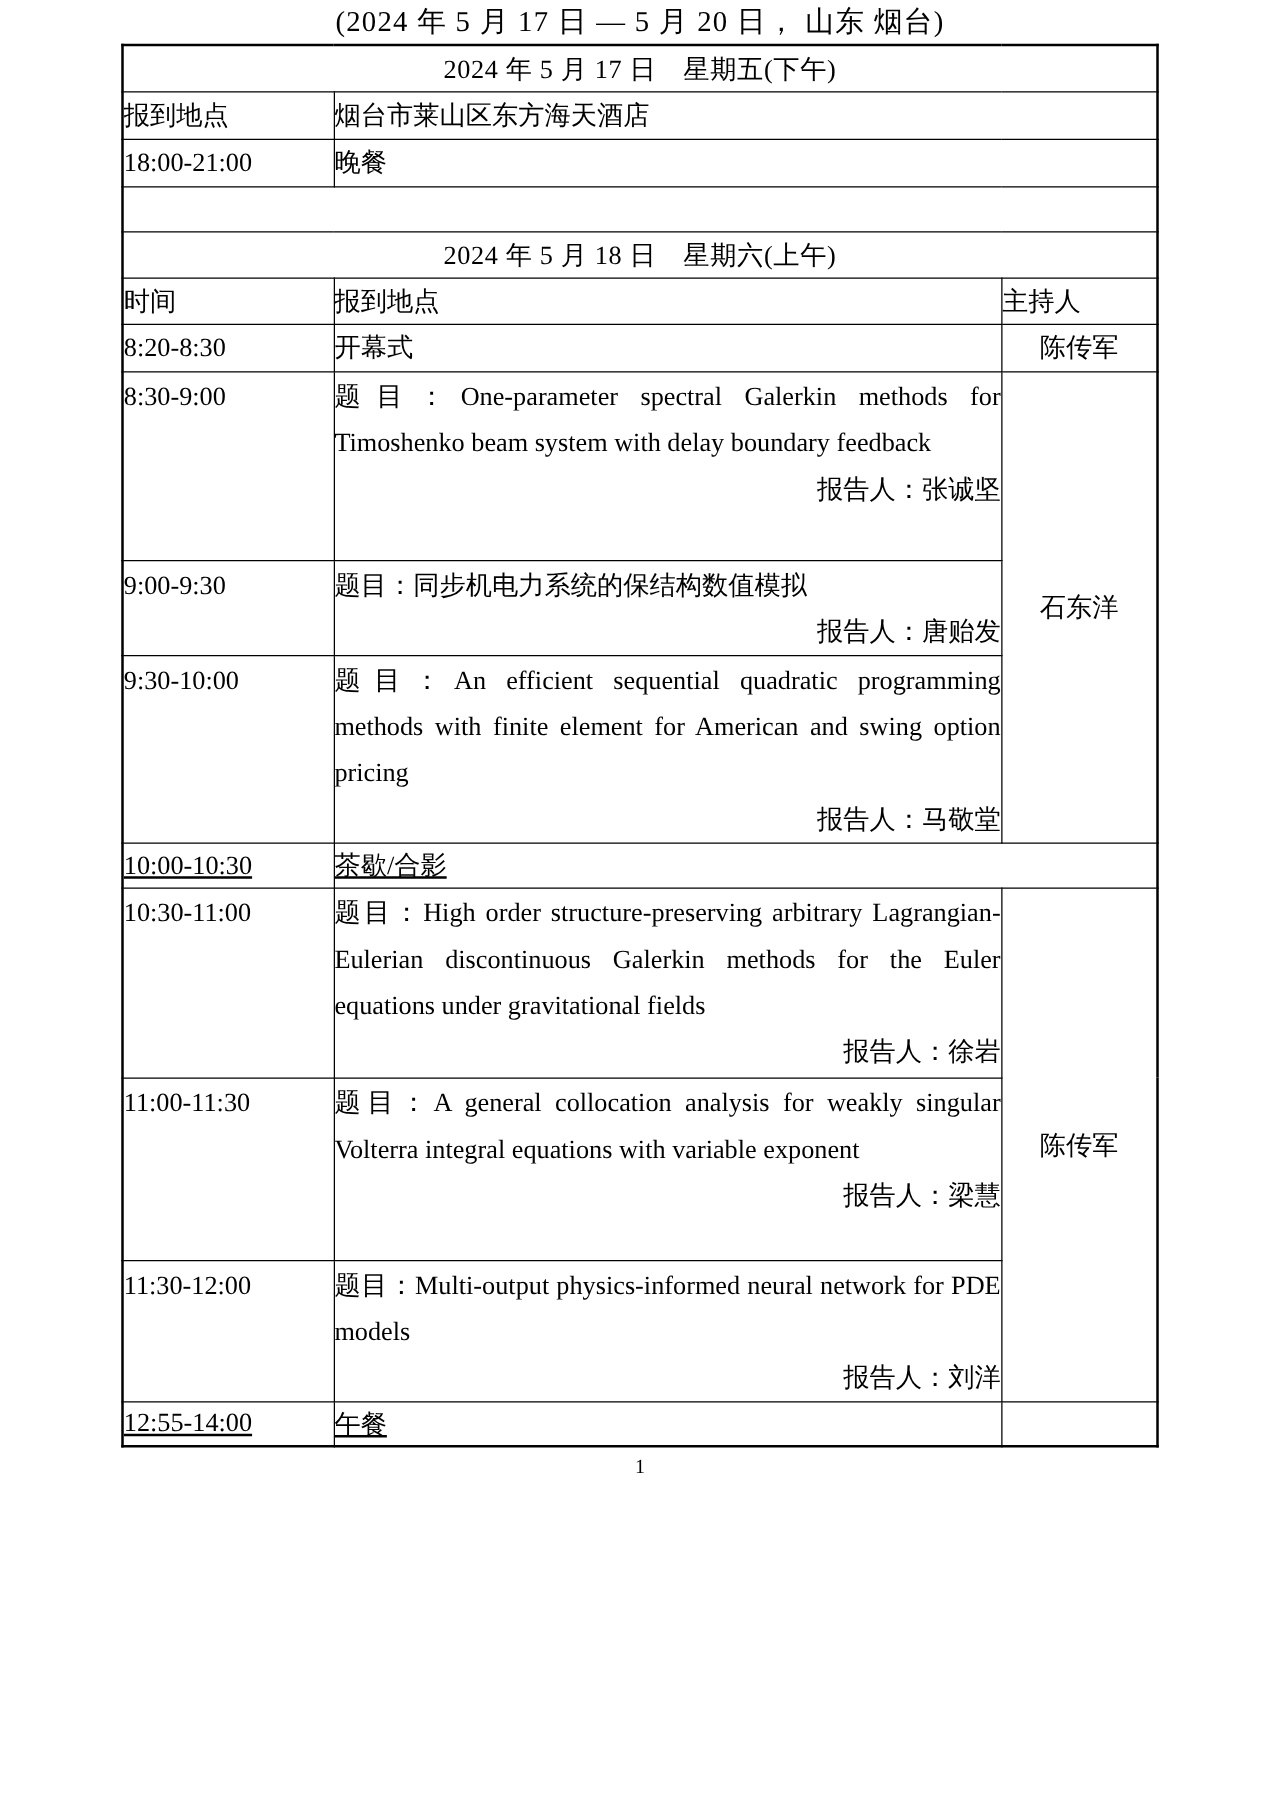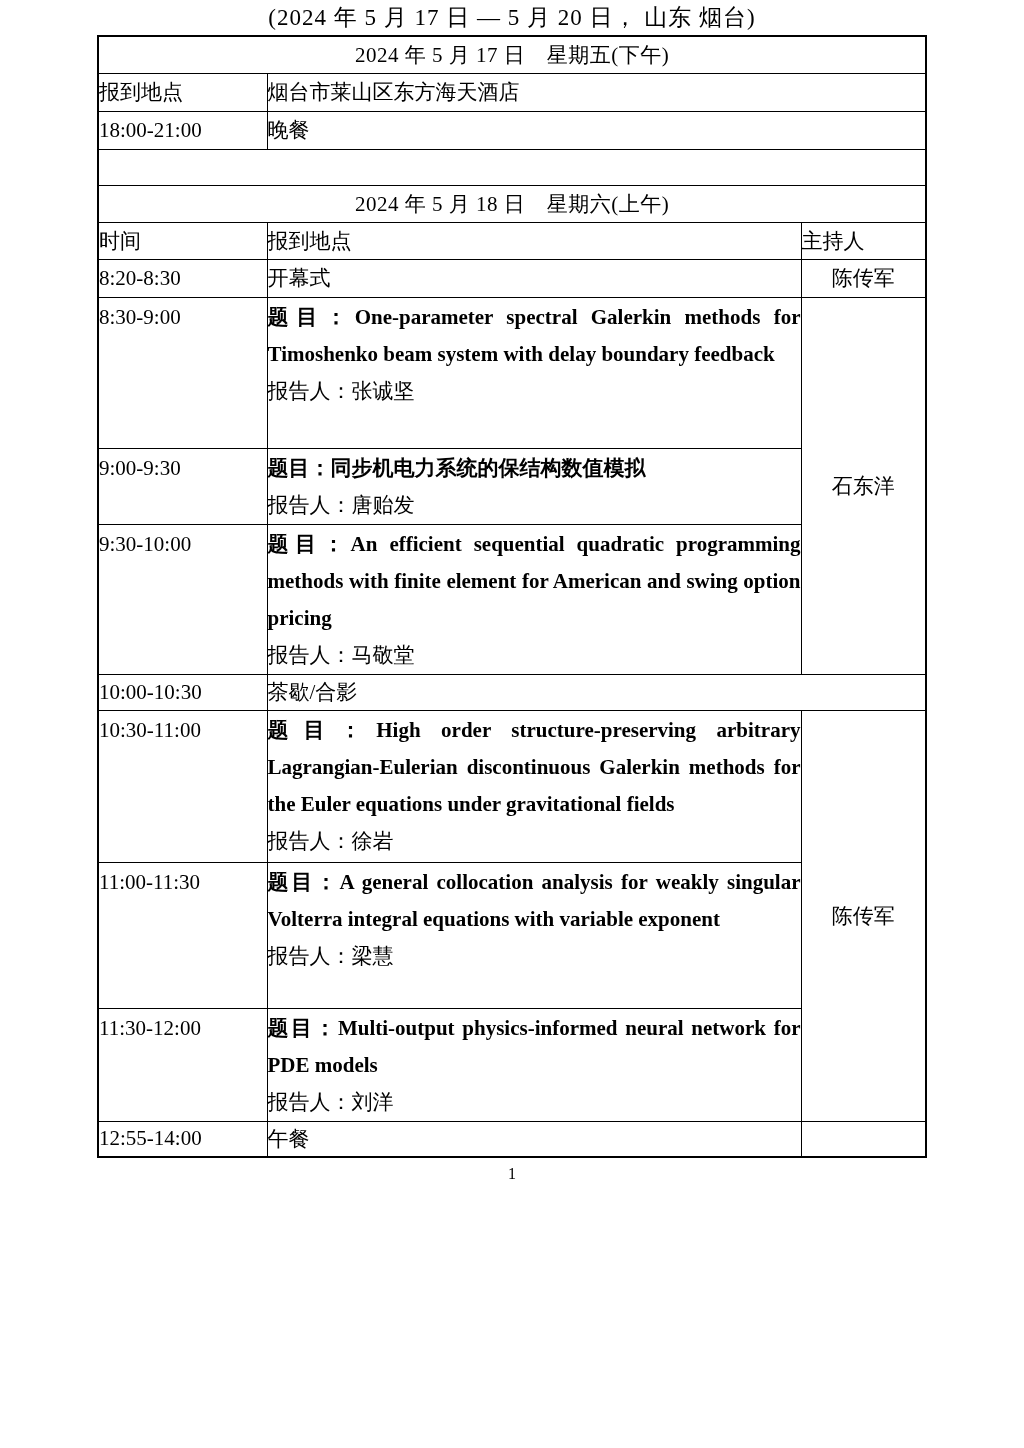--- a/index.html
+++ b/index.html
@@ -73,30 +73,29 @@
     line-height: 37px;
     padding-top: 1px;
   }
   td.talk {
     vertical-align: top;
     line-height: 37px;
     padding-top: 1px;
   }
   td.talk .talk-title {
     text-align: justify;
-    font-weight: bold;
   }
   td.talk .talk-speaker {
-    text-align: left;
+    text-align: right;
   }
   td.chair {
     text-align: center;
     vertical-align: middle;
   }
-  tr.h36 { height: 36px; }
+  tr.h36 { height: 36px; text-decoration: underline; }
   tr.h37 { height: 37px; }
   tr.h38 { height: 38px; }
   tr.h75 { height: 75px; }
   tr.h112 { height: 112px; }
   tr.h146 { height: 146px; }
   tr.h151 { height: 151px; }
   tr.h152 { height: 152px; }
   .page-number {
     margin-top: 6px;
     text-align: center;

